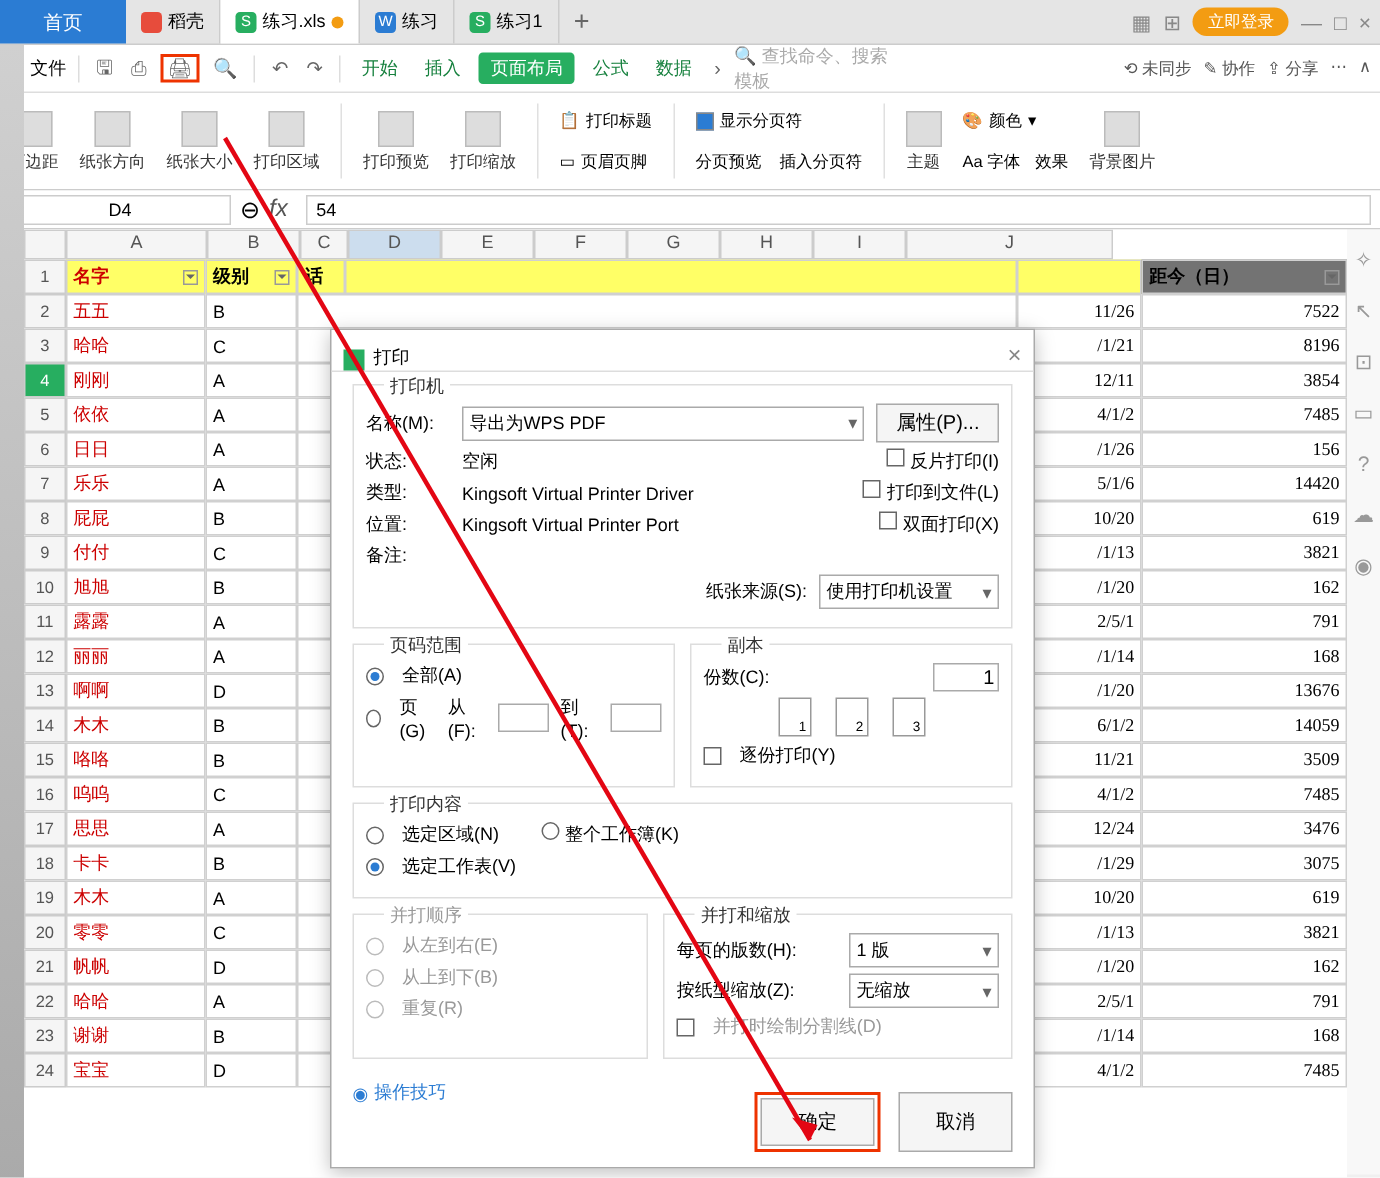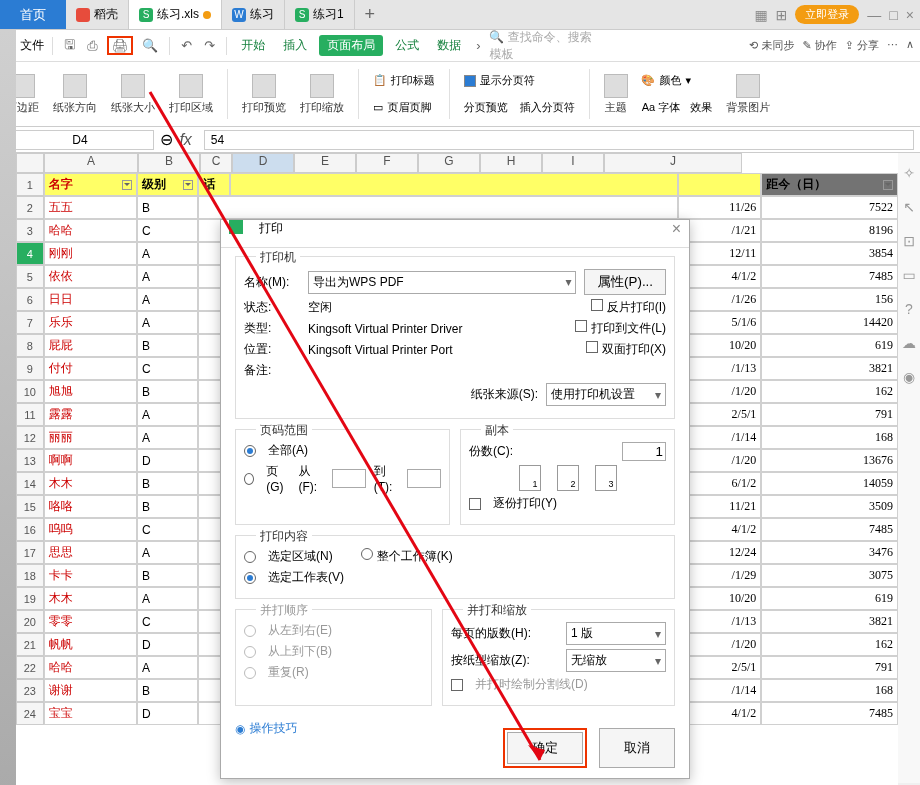--- a/index.html
+++ b/index.html
@@ -1,20 +1,20 @@
 <!DOCTYPE html>
 <html><head>
 <meta charset="utf-8">
 <style>
 * { box-sizing: border-box; margin: 0; padding: 0; font-family: "Microsoft YaHei", Arial, sans-serif; }
 body { width: 920px; height: 785px; overflow: hidden; background: #f0f0f0; position: relative; }
 
 
 .tabbar { height: 30px; background: #e5e5e5; display: flex; align-items: stretch; border-bottom: 1px solid #ccc; }
-.tabbar .start { width: 66px; background: #2b7cd3; color: #fff; display: flex; align-items: center; justify-content: center; font-size: 13px; }
+.tabbar .start { width: 84px; background: #2b7cd3; color: #fff; display: flex; align-items: center; justify-content: center; font-size: 13px; }
 .doc-tab { display: flex; align-items: center; padding: 0 10px; gap: 4px; font-size: 12px; border-right: 1px solid #ccc; position: relative; }
 .doc-tab.active { background: #fff; }
 .tab-ico { width: 14px; height: 14px; display: inline-block; }
 .tab-ico.dao { background: #e74c3c; border-radius: 3px; }
 .tab-ico.xls { background: #27ae60; border-radius: 3px; color:#fff; font-size:10px; text-align:center; line-height:14px;}
 .tab-ico.doc { background: #2b7cd3; border-radius: 3px; color:#fff; font-size:10px; text-align:center; line-height:14px;}
 .unsaved { width:8px; height:8px; background:#f39c12; border-radius:50%; }
 .tab-add { width:30px; display:flex; align-items:center; justify-content:center; font-size:18px; color:#666; }
 .tabbar-right { margin-left:auto; display:flex; align-items:center; gap:8px; padding-right:6px; }
 .tabbar-right .btn-login { background:#f39c12; color:#fff; border-radius:10px; padding:2px 10px; font-size:11px;text-align:center; }
@@ -67,21 +67,21 @@
 .filter::after { content:""; position:absolute; top:2px; left:1px; border:3px solid transparent; border-top-color:#666;}
 
 
 .rpanel { position:absolute; right:0; top:153px; width:22px; background:#f8f8f8; height:630px; display:flex; flex-direction:column; align-items:center; gap:18px; padding-top:12px; color:#999; font-size:14px;}
 
 
 .left-blur { position:absolute; left:0; top:30px; width:16px; height:760px; background:linear-gradient(#d0d0d0,#aaa); }
 
 
 .dialog { position:absolute; left:220px; top:219px; width:470px; height:560px; background:#fff; border:1px solid #aaa; box-shadow:0 3px 12px rgba(0,0,0,0.25); z-index:10; font-size:12px; }
-.dlg-title { height:28px; display:flex; align-items:flex-start; padding:0 8px; border-bottom:1px solid #ddd;gap:10px; }
+.dlg-title { height:28px; display:flex; align-items:flex-end; padding:0 8px; border-bottom:1px solid #ddd; }
 .dlg-title .tico { width:14px; height:14px; background:#27ae60; margin-right:6px; }
 .dlg-close { margin-left:auto; color:#888; font-size:16px; }
 .dlg-body { padding:8px 14px; }
 .section { border:1px solid #ddd; padding:8px; margin-bottom:10px; position:relative; }
 .section-label { position:absolute; top:-8px; left:20px; background:#fff; padding:0 4px; color:#333; }
 .frow { display:flex; align-items:center; gap:8px; margin:4px 0; }
 .lbl { width:56px; }
 .combo { flex:1; border:1px solid #aaa; padding:2px 4px; display:flex; align-items:center; }
 .combo .arr { margin-left:auto; color:#666; }
 .btn { border:1px solid #aaa; padding:3px 12px; background:#f5f5f5; }

